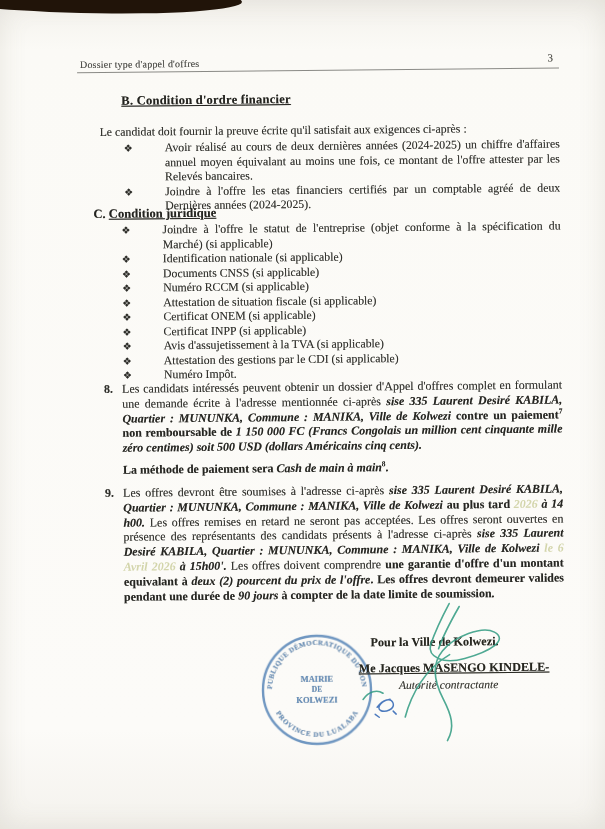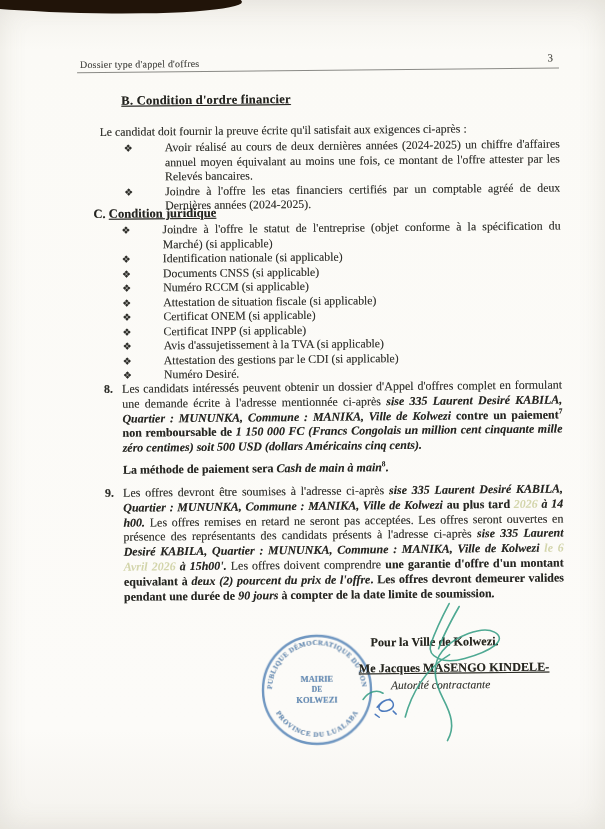--- a/index.html
+++ b/index.html
@@ -51,21 +51,21 @@
   .i{font-style:italic;}
   .faint{color:#d3d5ab;font-weight:700;font-style:italic;text-shadow:none;}
   sup{font-size:.62em;vertical-align:super;line-height:0;}
 
   
   .sign-area{position:absolute;top:600px;left:0;width:605px;height:229px;}
   .stamp{position:absolute;left:254px;top:30px;width:120px;height:120px;opacity:.88;filter:blur(.3px);}
   .for-line{position:absolute;left:368px;top:36px;font-size:12.2px;font-weight:700;color:#26261f;}
   .sig-name{position:absolute;left:356px;top:62px;font-size:12.2px;font-weight:700;color:#26261f;
     text-decoration:underline;}
-  .sig-role{position:absolute;left:388px;top:80px;font-size:11.6px;font-style:italic;color:#3a3a34;}
+  .sig-role{position:absolute;left:396px;top:80px;font-size:11.6px;font-style:italic;color:#3a3a34;}
   .ink{position:absolute;left:0;top:0;width:605px;height:229px;pointer-events:none;}
 </style>
 </head>
 <body>
 
 <div class="page-shade"></div>
 <div class="scan-artifact"></div>
 
 <div class="rot">
 
@@ -94,21 +94,21 @@
   <ul class="doc-list list-c">
     <li><span class="marker">❖</span><span>Joindre à l'offre le statut de l'entreprise (objet conforme à la spécification du Marché) (si applicable)</span></li>
     <li><span class="marker">❖</span><span>Identification nationale (si applicable)</span></li>
     <li><span class="marker">❖</span><span>Documents CNSS (si applicable)</span></li>
     <li><span class="marker">❖</span><span>Numéro RCCM (si applicable)</span></li>
     <li><span class="marker">❖</span><span>Attestation de situation fiscale (si applicable)</span></li>
     <li><span class="marker">❖</span><span>Certificat ONEM (si applicable)</span></li>
     <li><span class="marker">❖</span><span>Certificat INPP (si applicable)</span></li>
     <li><span class="marker">❖</span><span>Avis d'assujetissement à la TVA (si applicable)</span></li>
     <li><span class="marker">❖</span><span>Attestation des gestions par le CDI (si applicable)</span></li>
-    <li><span class="marker">❖</span><span>Numéro Desiré.</span></li>
+    <li><span class="marker">❖</span><span>Numéro Impôt.</span></li>
   </ul>
 
   <div class="num-item item8">
     <span class="num">8.</span>
     <span class="body"><span>Les candidats intéressés peuvent obtenir un dossier d'Appel d'offres complet en formulant une demande écrite à l'adresse mentionnée ci-après </span><span class="b i">sise 335 Laurent Desiré KABILA, Quartier : MUNUNKA, Commune : MANIKA, Ville de Kolwezi</span><span class="b"> contre un paiement</span><sup class="b">7</sup><span class="b"> non remboursable de </span><span class="b i">1 150 000 FC (Francs Congolais  un million  cent cinquante mille zéro centimes) soit 500  USD (dollars Américains cinq cents).</span></span>
   </div>
 
   <div class="payment-line"><span class="b">La méthode de paiement sera </span><span class="b i">Cash de main à main</span><sup class="b">8</sup><span class="b">.</span></div>
 
   <div class="num-item item9">

